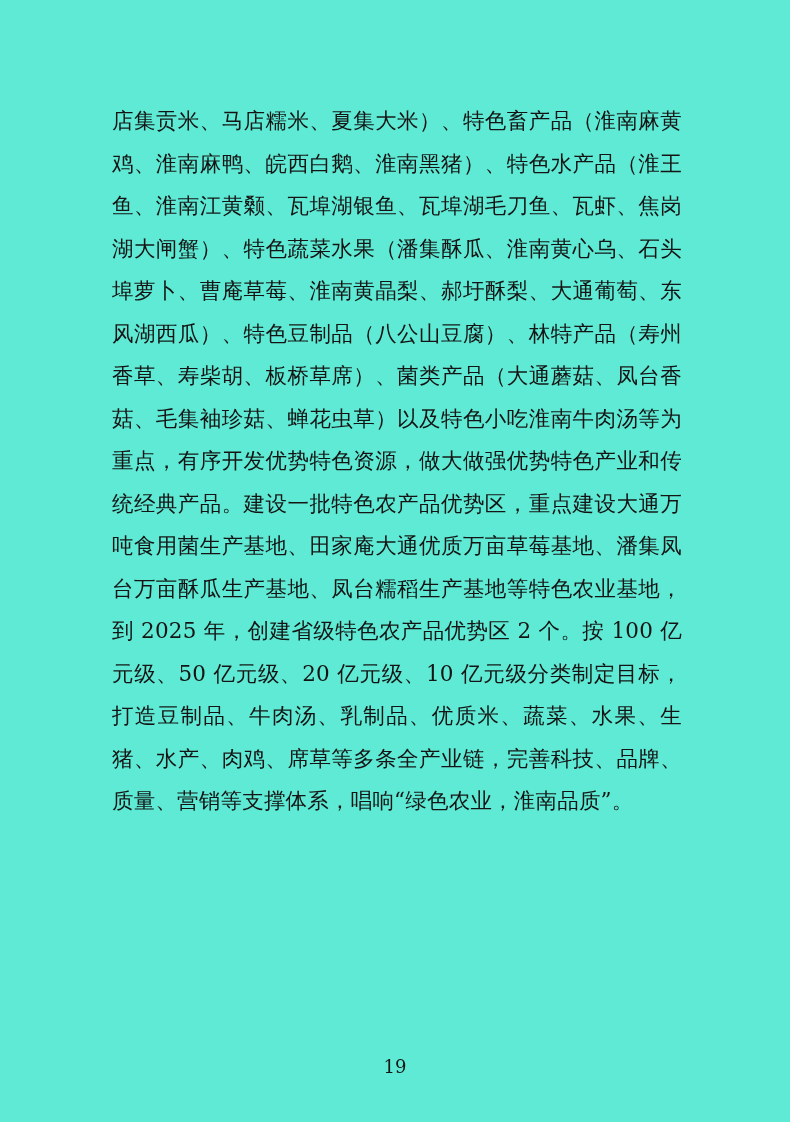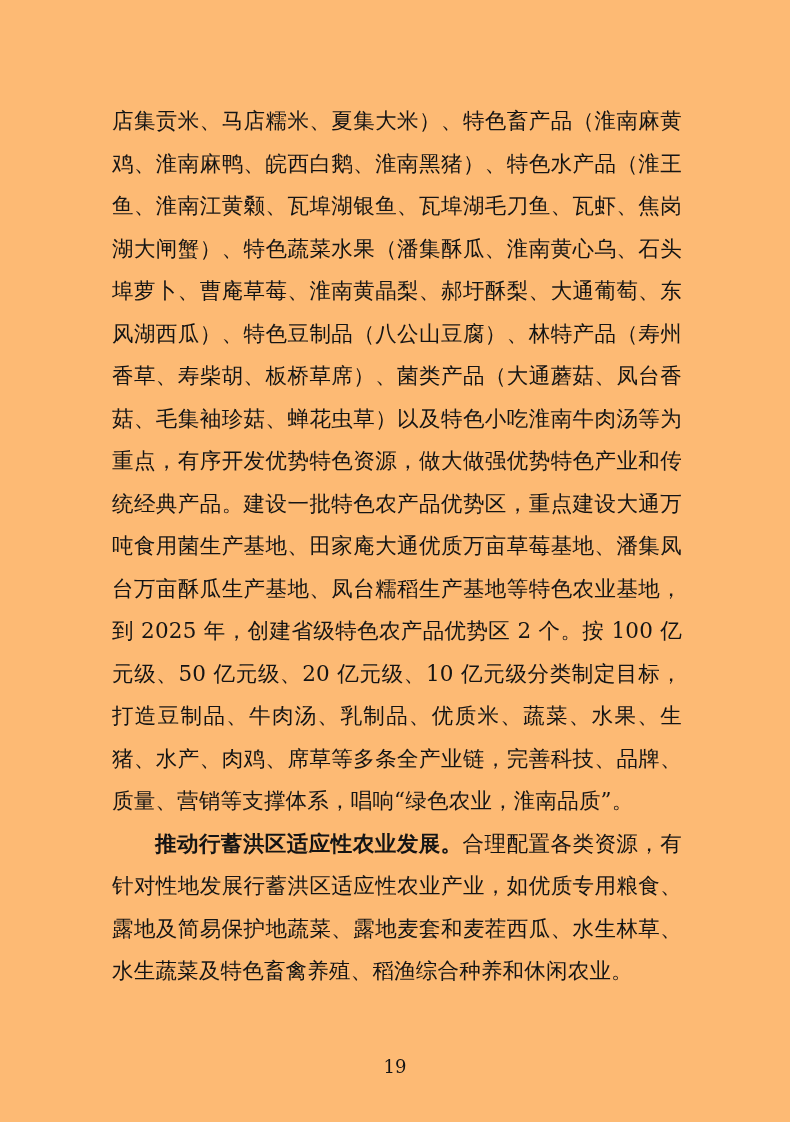--- a/index.html
+++ b/index.html
@@ -4,21 +4,21 @@
 <style>
   html, body {
     margin: 0;
     padding: 0;
     background: #ffffff;
   }
   .page {
     position: relative;
     width: 790px;
     height: 1122px;
-    background: #fdba74;
+    background: #5eead4;
     margin: 0 auto;
     overflow: hidden;
     font-family: "DejaVu Serif", "Liberation Serif", serif;
     color: #1a1a1a;
   }
   .content {
     position: absolute;
     left: 112px;
     top: 100px;
     width: 570px;
@@ -55,19 +55,18 @@
 </style>
 </head>
 <body>
 
 <div class="page">
 
   <div class="content">
 
     <p class="para">店集贡米、马店糯米、夏集大米）、特色畜产品（淮南麻黄鸡、淮南麻鸭、皖西白鹅、淮南黑猪）、特色水产品（淮王鱼、淮南江黄颡、瓦埠湖银鱼、瓦埠湖毛刀鱼、瓦虾、焦岗湖大闸蟹）、特色蔬菜水果（潘集酥瓜、淮南黄心乌、石头埠萝卜、曹庵草莓、淮南黄晶梨、郝圩酥梨、大通葡萄、东风湖西瓜）、特色豆制品（八公山豆腐）、林特产品（寿州香草、寿柴胡、板桥草席）、菌类产品（大通蘑菇、凤台香菇、毛集袖珍菇、蝉花虫草）以及特色小吃淮南牛肉汤等为重点，有序开发优势特色资源，做大做强优势特色产业和传统经典产品。建设一批特色农产品优势区，重点建设大通万吨食用菌生产基地、田家庵大通优质万亩草莓基地、潘集凤台万亩酥瓜生产基地、凤台糯稻生产基地等特色农业基地，到 2025 年，创建省级特色农产品优势区 2 个。按 100 亿元级、50 亿元级、20 亿元级、10 亿元级分类制定目标，打造豆制品、牛肉汤、乳制品、优质米、蔬菜、水果、生猪、水产、肉鸡、席草等多条全产业链，完善科技、品牌、质量、营销等支撑体系，唱响“绿色农业，淮南品质”。</p>
 
-    <p class="para indent"><span class="lead">推动行蓄洪区适应性农业发展。</span><span>合理配置各类资源，有针对性地发展行蓄洪区适应性农业产业，如优质专用粮食、露地及简易保护地蔬菜、露地麦套和麦茬西瓜、水生林草、水生蔬菜及特色畜禽养殖、稻渔综合种养和休闲农业。</span></p>
 
   </div>
 
   <div class="page-number">19</div>
 
 </div>
 
 </body></html>

